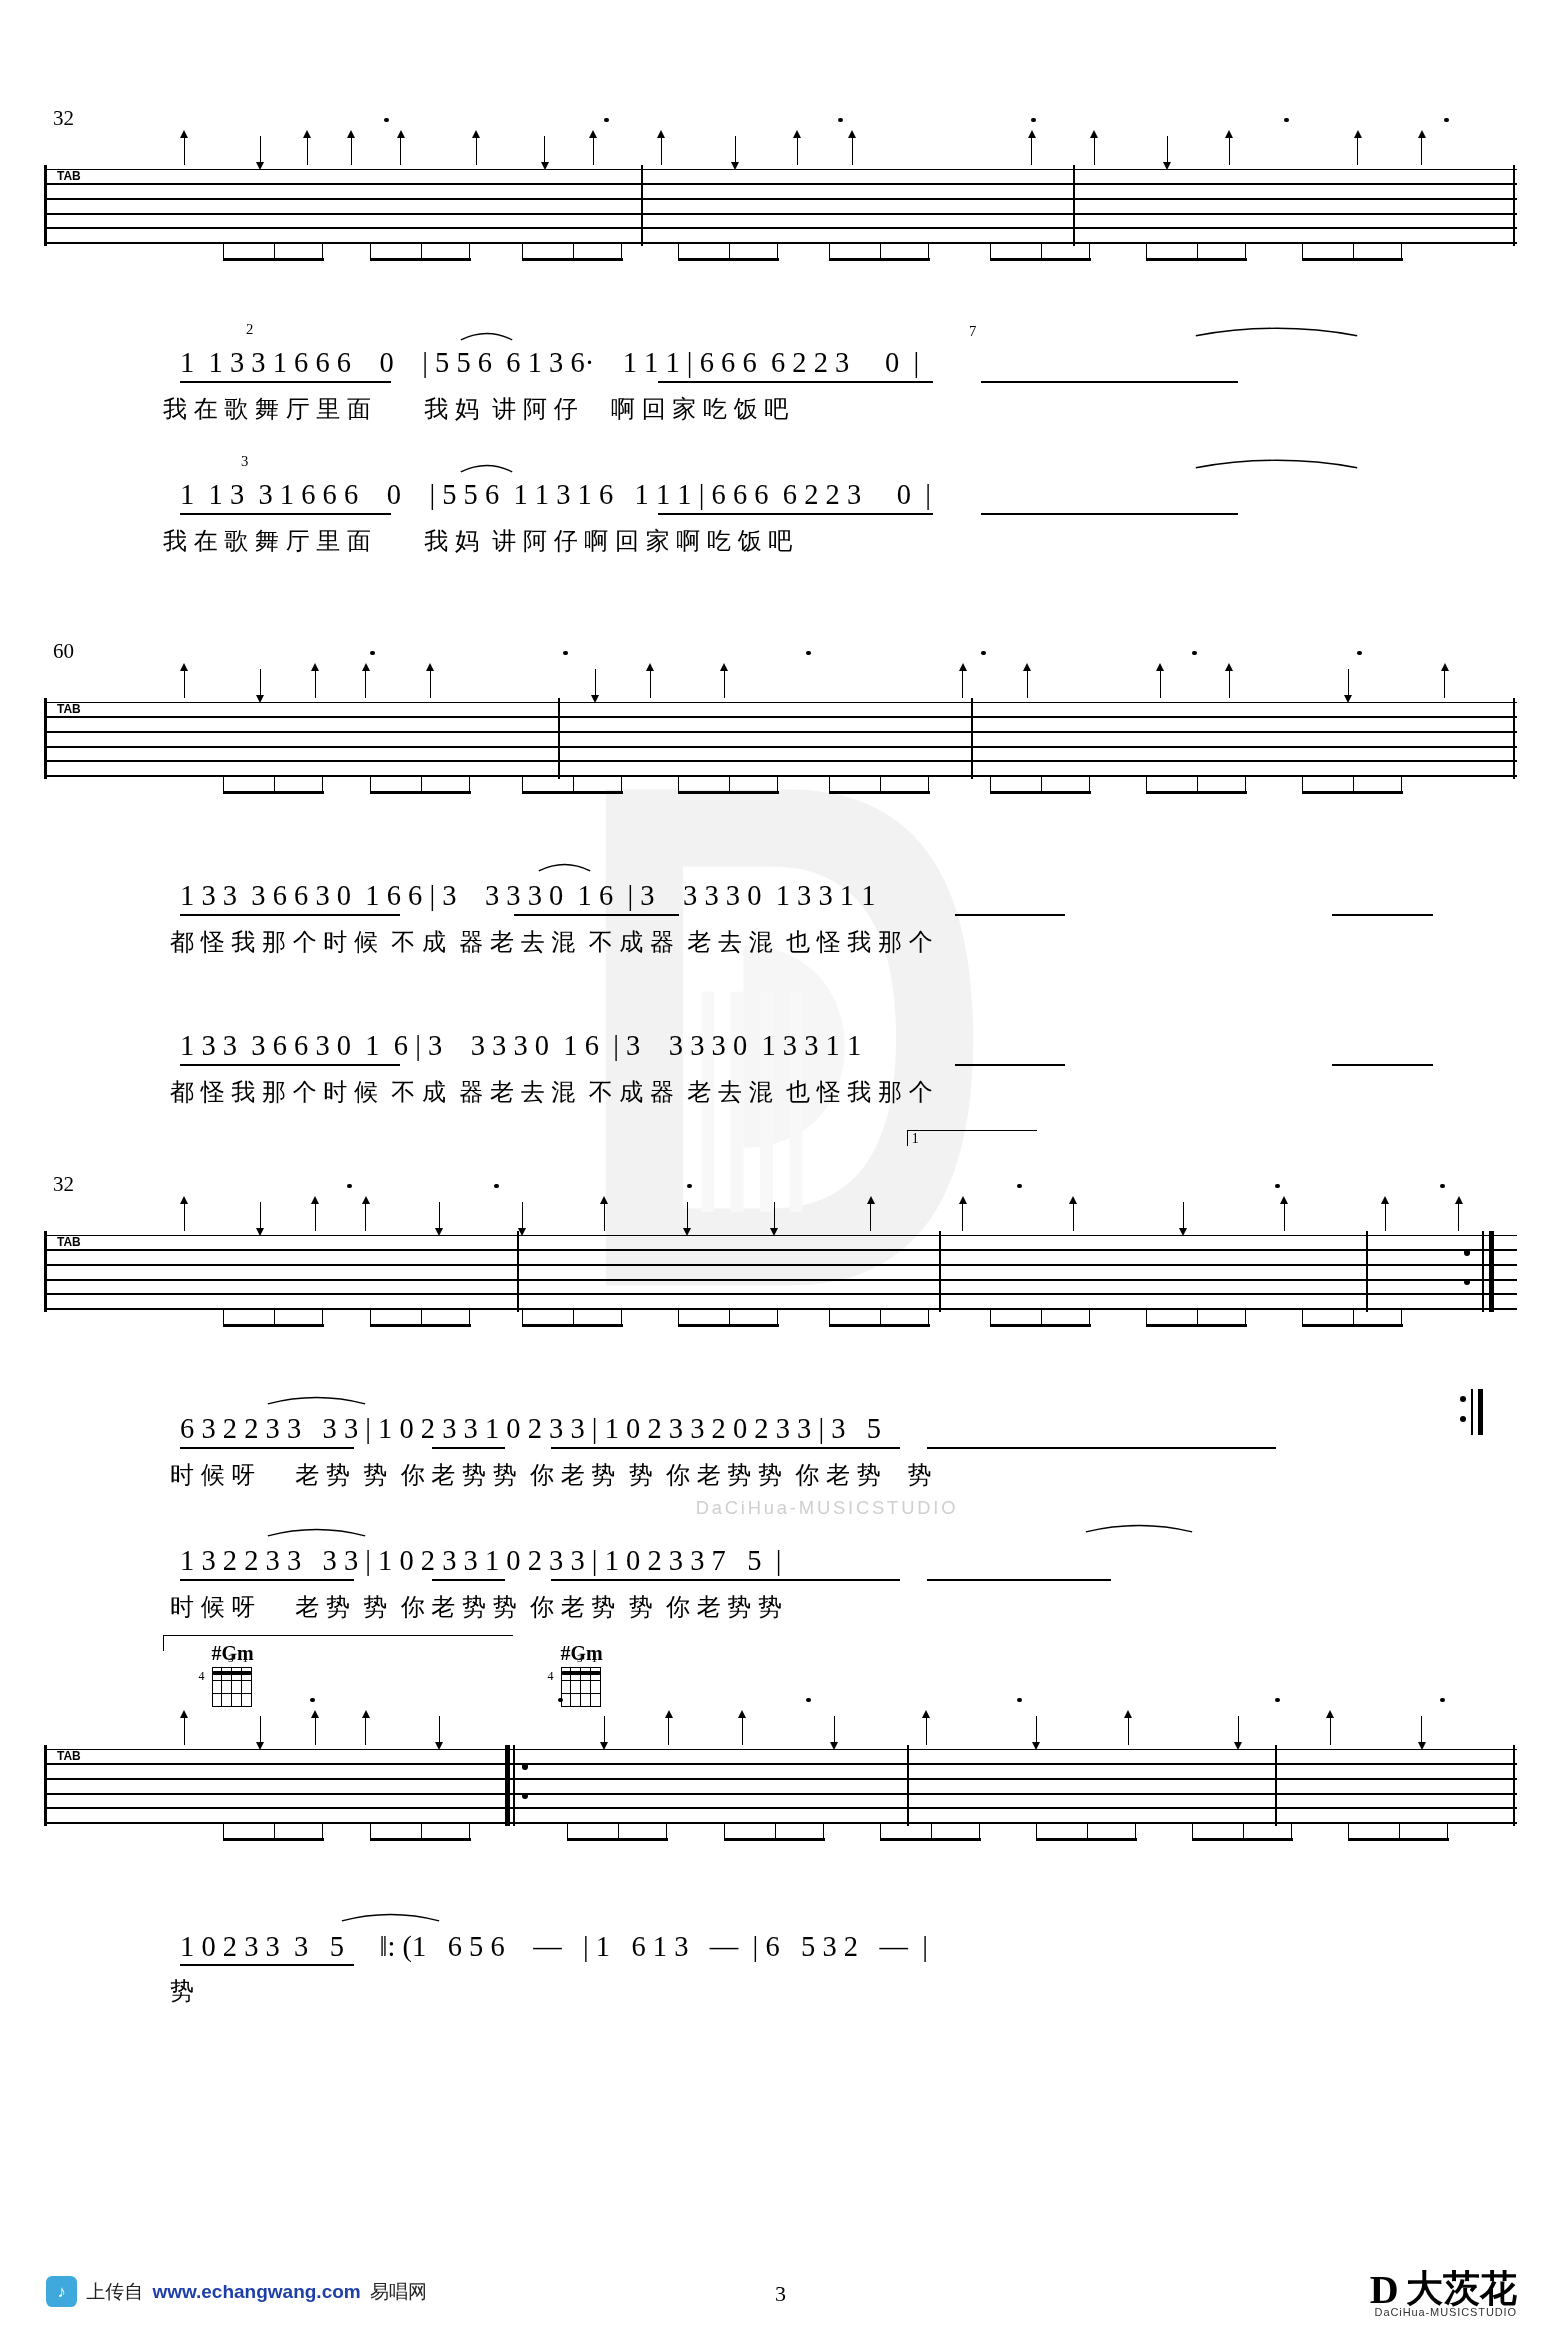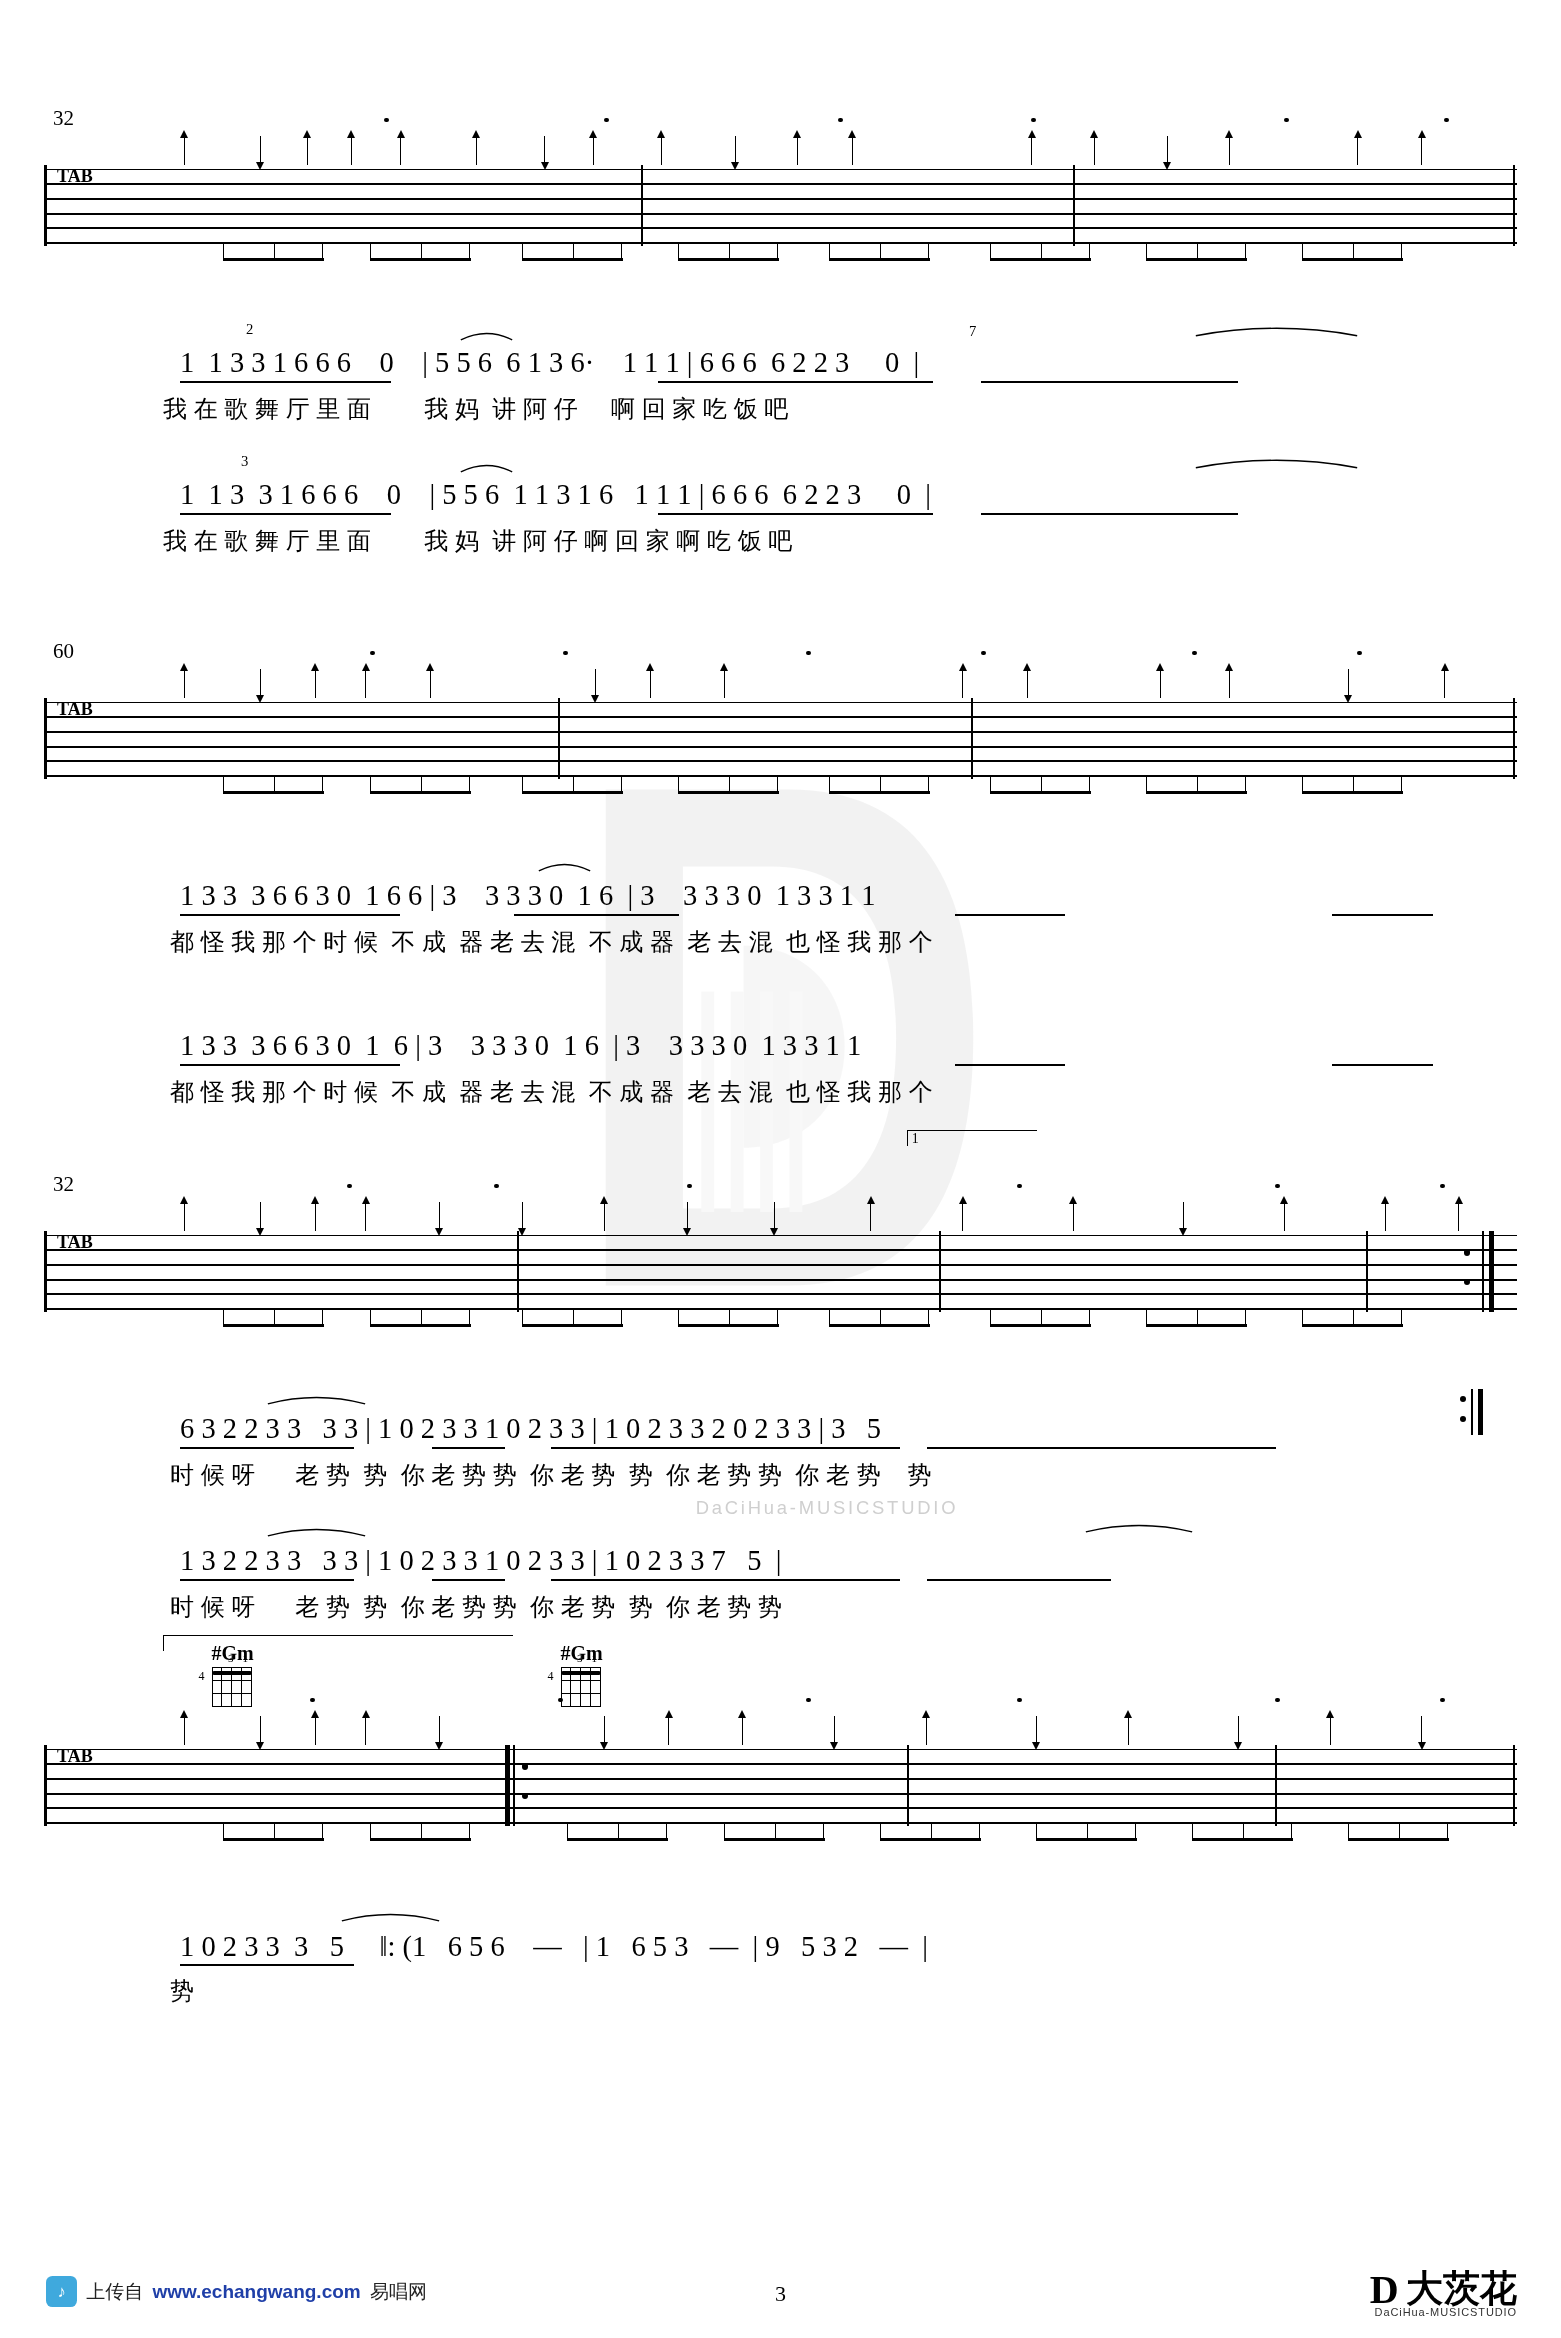--- a/index.html
+++ b/index.html
@@ -15,22 +15,22 @@
   
   .system{position:absolute;left:0;width:1561px;}
   .measure-num{position:absolute;font-size:21px;font-family:Liberation Serif, serif;}
 
   
   .staff{position:absolute;left:44px;width:1473px;}
   .staff .lines{position:absolute;left:0;top:0;width:1473px;height:81px;}
   .staff .lines i{position:absolute;left:0;width:100%;height:1.5px;background:#000;}
   .staff .bar-left{position:absolute;left:0;top:0;width:3.2px;height:81px;background:#000;}
   .staff .barline{position:absolute;top:0;width:1.7px;height:81px;background:#000;}
-  .tabword{position:absolute;left:13px;top:1.8px;font-family:Liberation Serif, serif;
-           font-size:18px;line-height:19px;letter-spacing:0px;font-weight:bold;}
+  .tabword{position:absolute;left:13px;top:1.8px;font-family:Liberation Sans, sans-serif;
+           font-size:12px;line-height:19px;letter-spacing:0px;font-weight:bold;}
 
   
   .arrow{position:absolute;width:1.3px;background:#000;}
   .arrowhead{position:absolute;width:0;height:0;}
   .up-head{border-left:4.1px solid transparent;border-right:4.1px solid transparent;border-bottom:8.3px solid #000;}
   .dn-head{border-left:4.1px solid transparent;border-right:4.1px solid transparent;border-top:8.3px solid #000;}
   .dot{position:absolute;width:4.6px;height:4.6px;border-radius:50%;background:#000;}
 
   
   .beamgrp{position:absolute;height:20px;}
@@ -676,21 +676,21 @@
           <div class="bm" style="left:0;top:13.8px;width:101px;"></div>
         </div>
       <div class="beamgrp" style="left:1304px;top:79px;width:101px;">
           <div class="st" style="left:0;"></div>
           <div class="st" style="left:51px;"></div>
           <div class="st" style="left:99px;"></div>
           <div class="bm" style="left:0;top:13.8px;width:101px;"></div>
         </div>
     </div>
 
-    <div class="jp" style="left:180px;top:287px;">1 0 2 3 3  3   5     ‖: (1   6 5 6    —   | 1   6 5 3   —  | 9   5 3 2   —  |</div>
+    <div class="jp" style="left:180px;top:287px;">1 0 2 3 3  3   5     ‖: (1   6 5 6    —   | 1   6 1 3   —  | 6   5 3 2   —  |</div>
     <div class="ly" style="left:170px;top:331px;">势</div>
     <div class="und" style="left:180px;top:320px;width:174px;"></div>
     <div class="tie" style="left:340px;top:264px;">
       <svg width="101" height="14.7" viewBox="0 0 110 16">
           <path d="M2 14 Q55 0 108 14" stroke="#000" fill="none" stroke-width="1.6"></path>
         </svg>
     </div>
   </div>
 
   <div class="footer">

